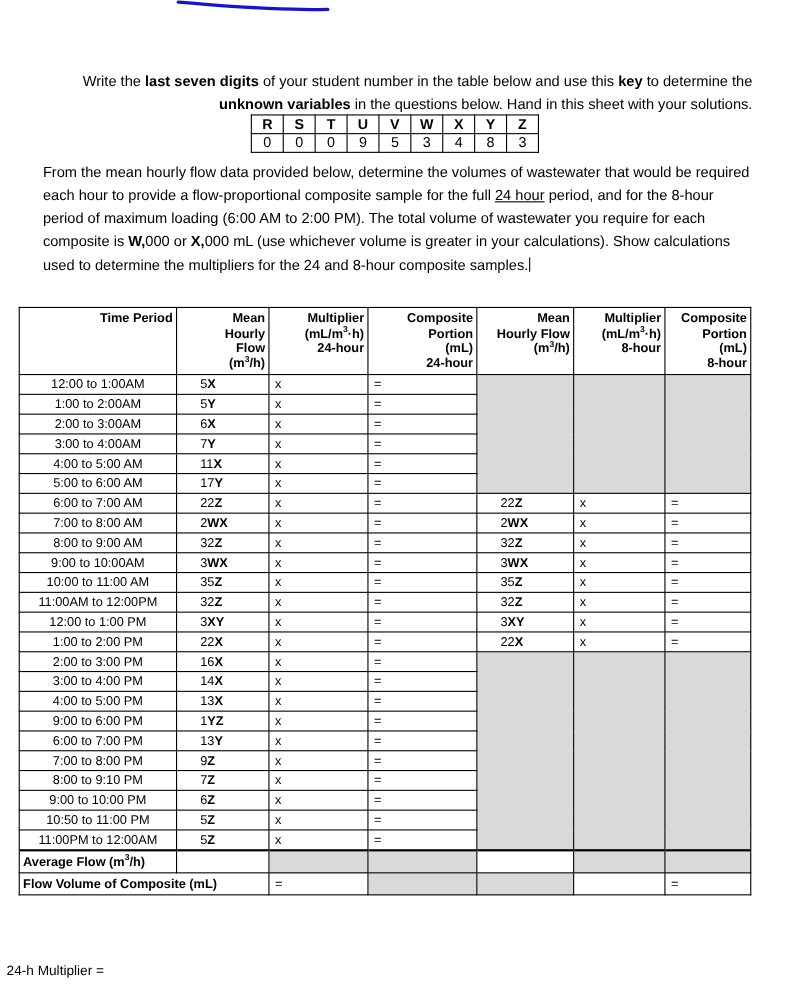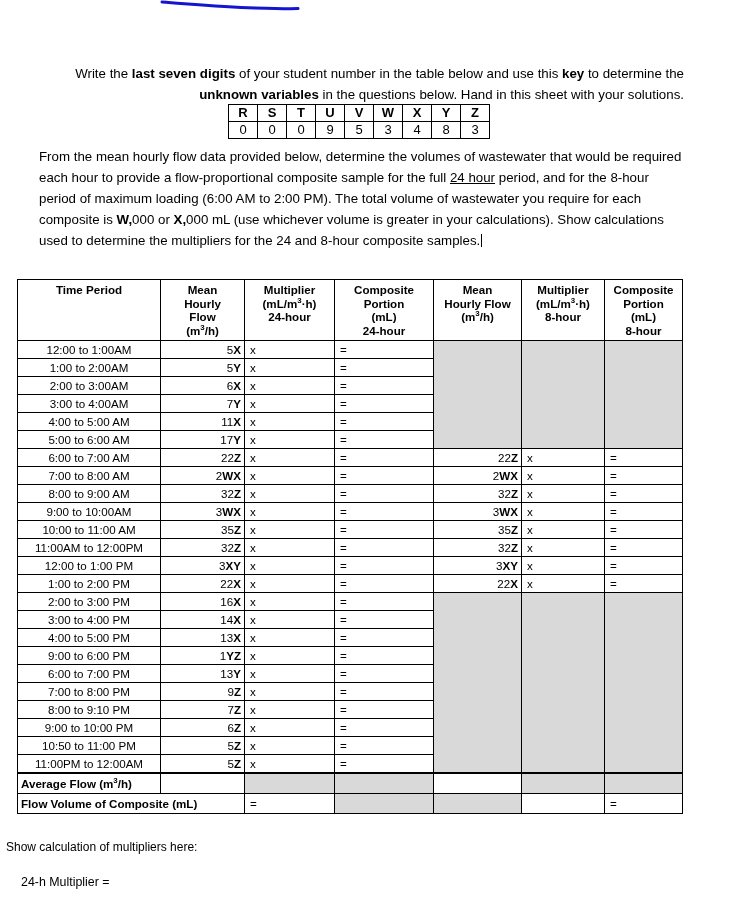--- a/index.html
+++ b/index.html
@@ -95,37 +95,37 @@
   .main-table td, .main-table th {
     border: 1.1px solid #000;
     padding: 0 3px;
     height: 17px;
     line-height: 14px;
     vertical-align: middle;
     font-weight: normal;
   }
   .main-table thead th {
     font-weight: bold;
-    text-align: center;
+    text-align: right;
     vertical-align: top;
     padding-top: 3px;
     padding-bottom: 3px;
     font-size: 11.6px;
     line-height: 13.5px;
   }
   .col-time   { width: 143px; }
   .col-flow24 { width: 84px; }
   .col-mult24 { width: 90px; }
   .col-comp24 { width: 99px; }
   .col-flow8  { width: 88px; }
   .col-mult8  { width: 83px; }
   .col-comp8  { width: 78px; }
 
   td.time { text-align: center; }
-  td.val  { text-align: right; padding-left: 7px; }
+  td.val  { text-align: left; padding-left: 21px; }
   td.op   { text-align: left; padding-left: 5px; }
   td.shaded { background: #d9d9d9; }
   td.blank  { background: #ffffff; }
   .vb { font-weight: bold; }
 
   tr.summary td {
     font-weight: bold;
     height: 19px;
   }
   tr.summary td.op { font-weight: normal; }
@@ -139,21 +139,20 @@
     position: absolute;
     left: 6px;
     top: 840px;
     font-size: 12px;
   }
   .footer-left {
     position: absolute;
     left: 6px;
     top: 875px;
     font-size: 12.4px;
-    margin-left: 15px;
   }
   .footer-right {
     position: absolute;
     left: 375px;
     top: 908px;
     font-size: 12.4px;
   }
   sup { font-size: 0.68em; vertical-align: super; line-height: 0; }
 </style>
 </head>
@@ -438,17 +437,16 @@
           <td class="summary-label" colspan="2">Flow Volume of Composite (mL)</td>
           <td class="op">=</td>
           <td class="shaded"></td>
           <td class="shaded"></td>
           <td class="blank"></td>
           <td class="op">=</td>
         </tr>
       </tfoot>
   </table>
 
-  <div class="footer-note">Show calculation of multipliers here:</div>
   <div class="footer-left">24-h Multiplier =</div>
   <div class="footer-right">8-hour multiplier =</div>
 
 </div>
 
 </body></html>

